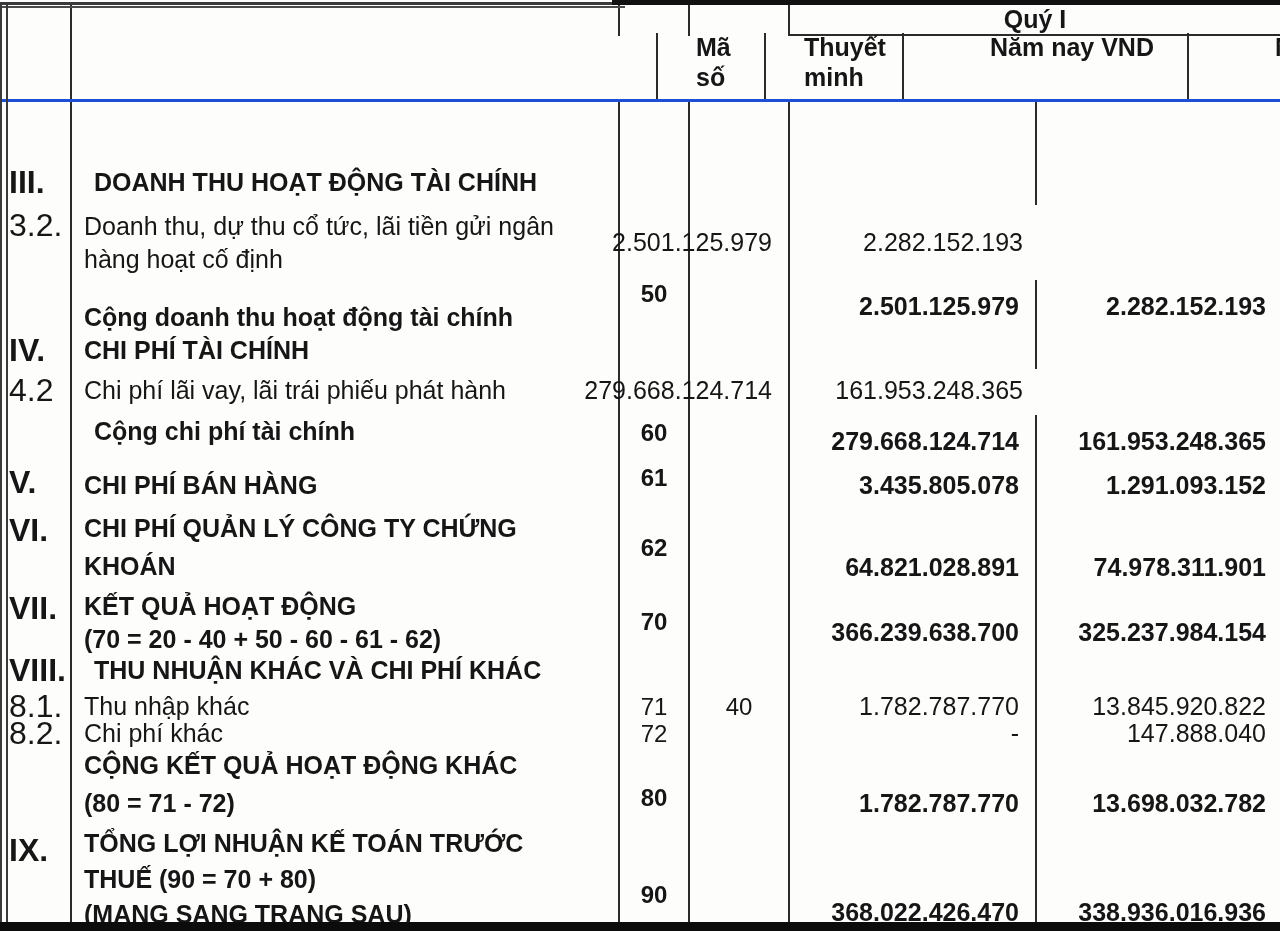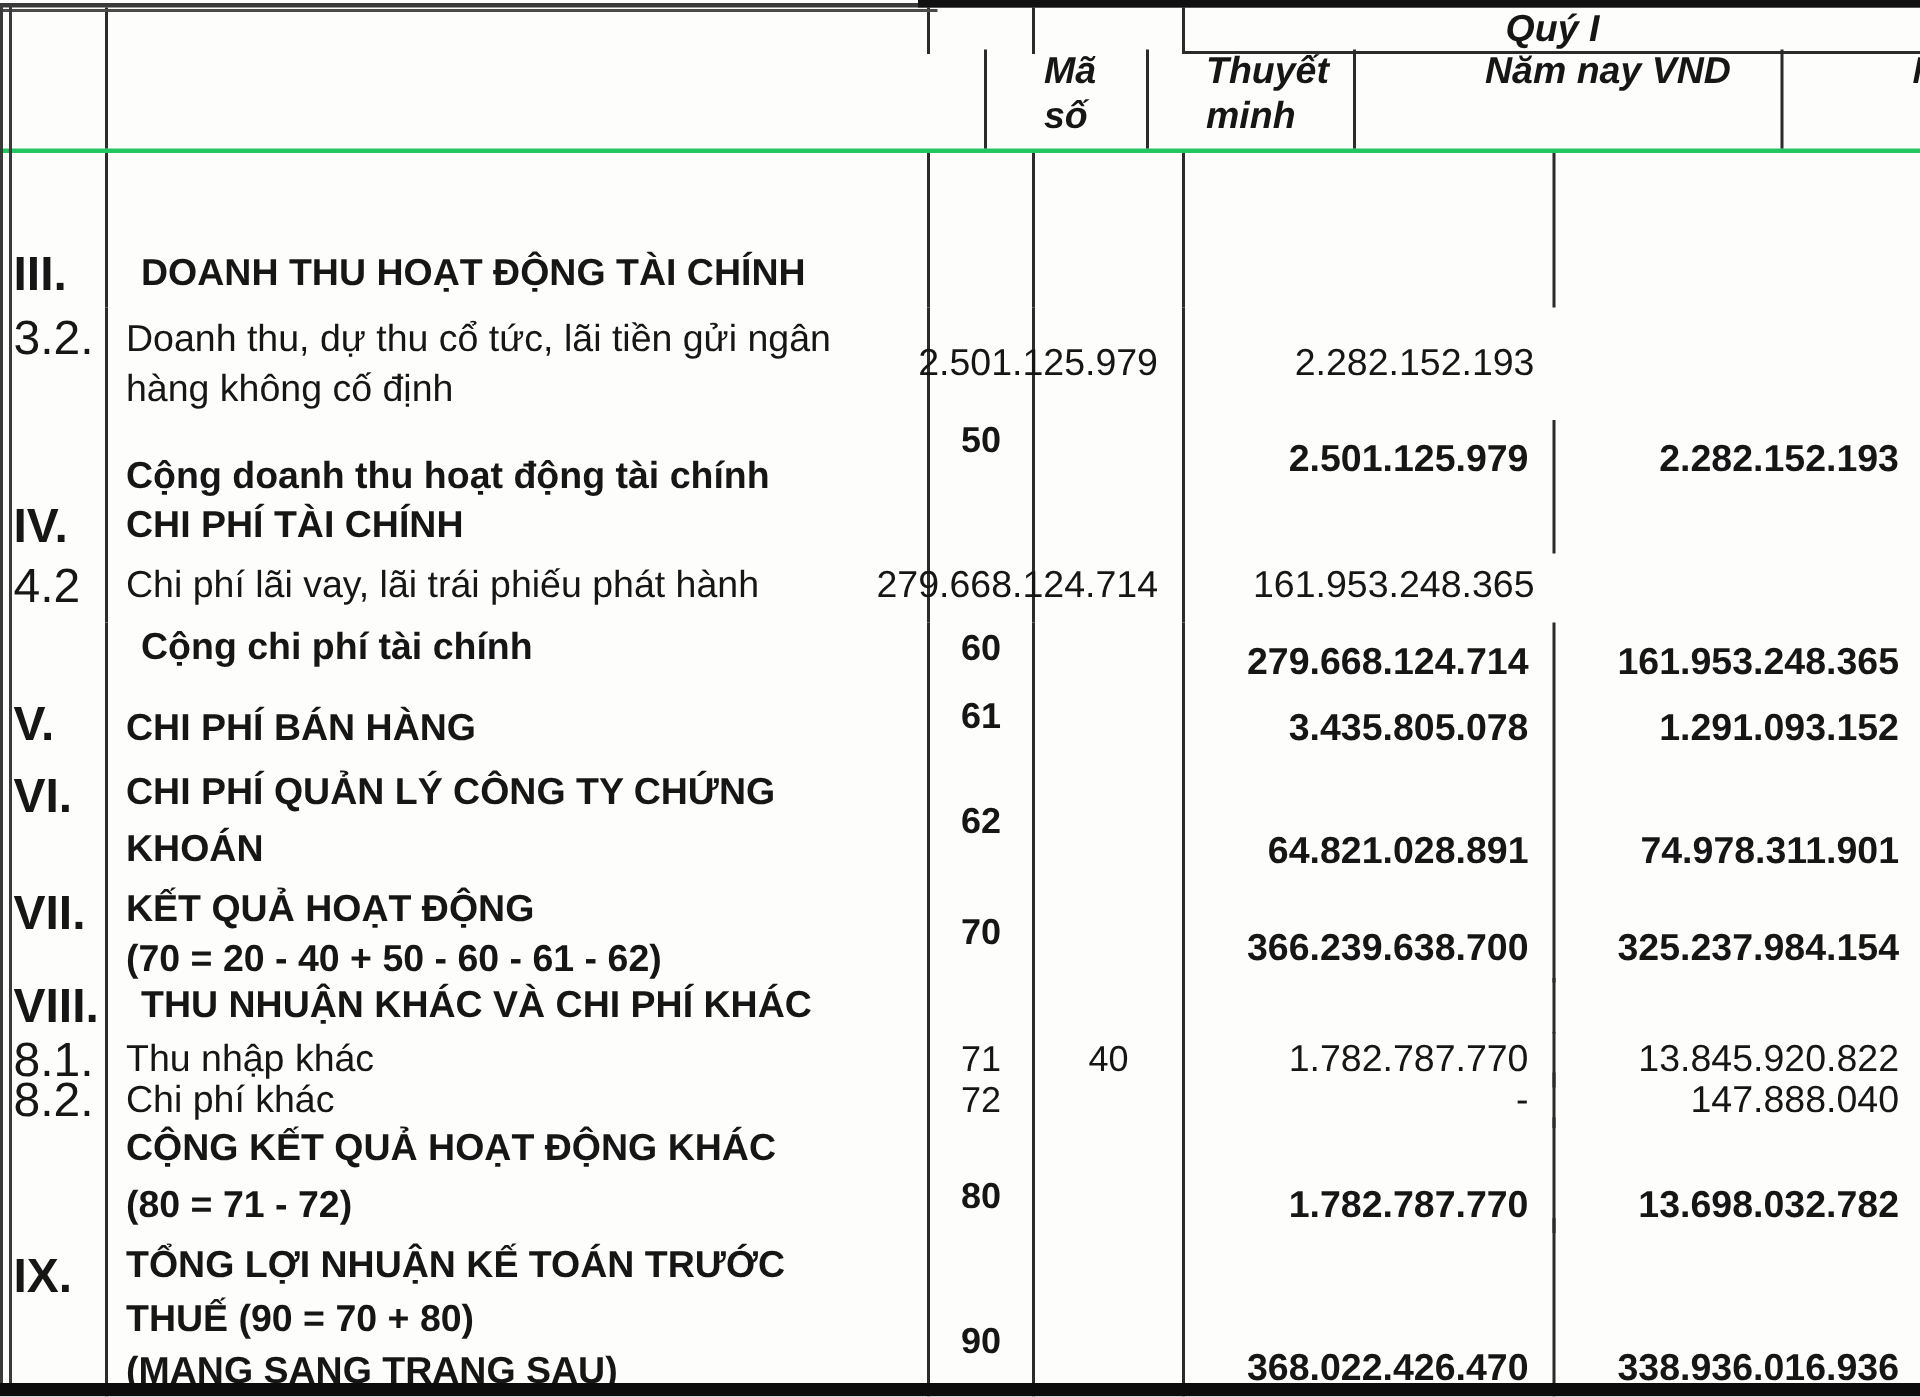--- a/index.html
+++ b/index.html
@@ -23,21 +23,21 @@
 
   .hrow,.row{display:grid;grid-template-columns:72px 548px 70px 100px 247px 243px;}
   .cell{
     box-sizing:border-box;
     display:flex;
     border-right:2px solid #2b2b2b;
     min-width:0;
   }
   .cell:last-child{border-right:none;}
 
-  .thead{border-top:2px solid #3a3a3a;border-bottom:3px solid #22c55e;font-style:italic;}
+  .thead{border-top:2px solid #3a3a3a;border-bottom:3px solid #1d4ed8;}
   .hrow1{height:28px;}
   .hrow2{height:66px;gap:38px;}
   .quarter-cell{
     grid-column:5/7;
     border-right:none;
     border-bottom:2px solid #2b2b2b;
     align-items:center;justify-content:center;
     font-weight:700;font-size:25px;
   }
   .hlab{flex-direction:column;align-items:center;justify-content:center;width:100%;
@@ -133,21 +133,21 @@
         <div class="cell c-note vc"></div>
         <div class="cell c-cur vc"></div>
         <div class="cell c-pri vc"></div>
       </div>
 
       <div class="row" style="height:75px">
         <div class="cell c-no vt pt2 plain">3.2.</div>
         <div class="cell c-desc vc">
           <div class="lines">
             <span>Doanh thu, dự thu cổ tức, lãi tiền gửi ngân</span>
-            <span>hàng không cố định</span>
+            <span>hàng hoạt cố định</span>
           </div>
         </div>
         <div class="cell c-note vc"></div>
         <div class="cell c-cur vc">2.501.125.979</div>
         <div class="cell c-pri vc">2.282.152.193</div>
       </div>
 
       <div class="row" style="height:52px">
         <div class="cell c-no vc"></div>
         <div class="cell c-desc vb bold">Cộng doanh thu hoạt động tài chính</div>

